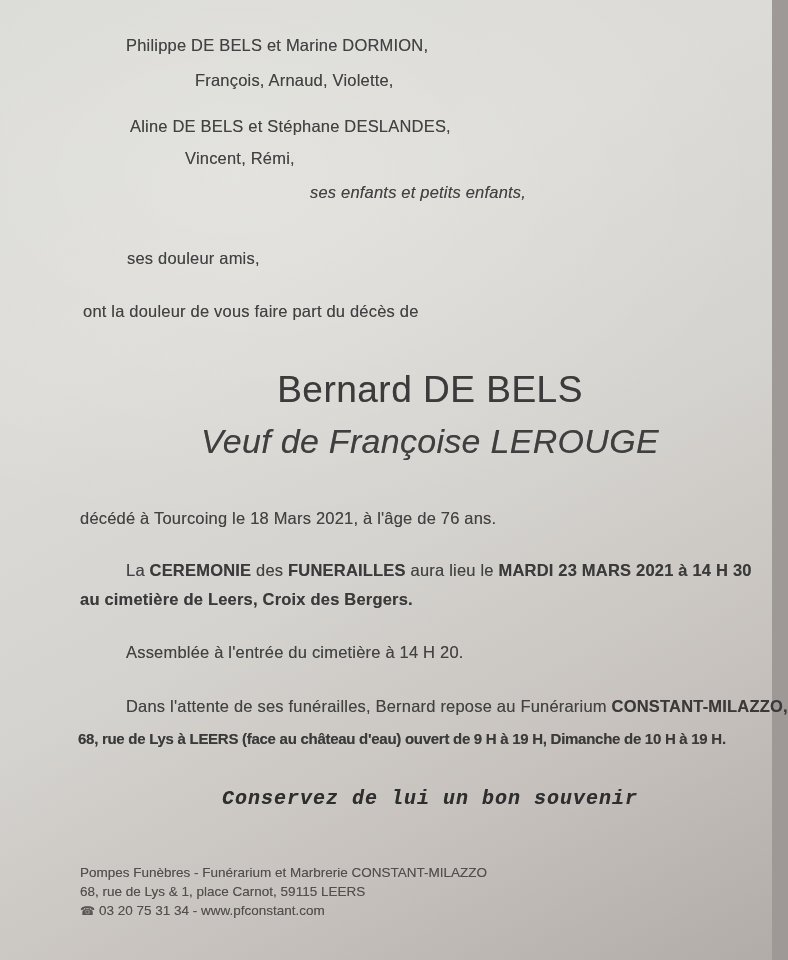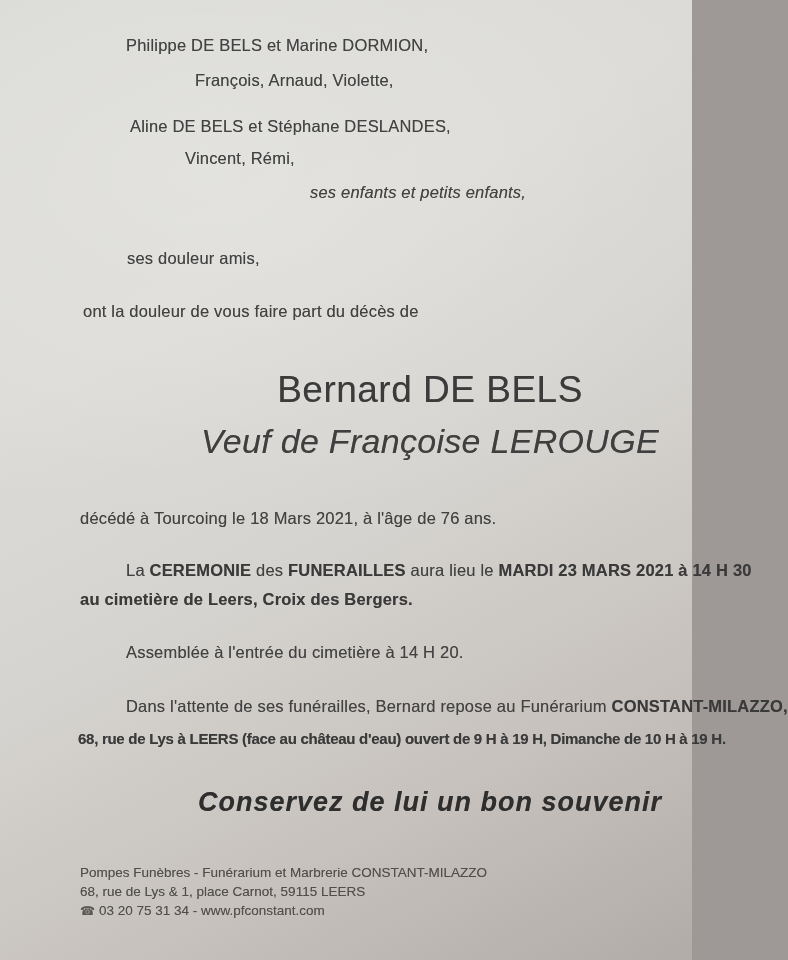--- a/index.html
+++ b/index.html
@@ -7,21 +7,21 @@
     padding: 0;
   }
   body {
     width: 788px;
     height: 960px;
     overflow: hidden;
     background: #9e9896;
   }
   .paper {
     position: relative;
-    width: 692px;
+    width: 772px;
     height: 960px;
     background:
       radial-gradient(ellipse 900px 600px at 30% 18%, rgba(255,255,255,0.22), rgba(255,255,255,0) 60%),
       linear-gradient(152deg, #d9d9d5 0%, #dcdbd7 30%, #d5d3cf 55%, #c6c1bd 78%, #b2aca9 100%);
     font-family: "Liberation Sans", "DejaVu Sans", sans-serif;
     color: #424242;
   }
   .line {
     position: absolute;
     font-size: 16.5px;
@@ -46,24 +46,24 @@
     letter-spacing: 0.3px;
     color: #3f3f3f;
     font-style: italic;
   }
   .condensed {
     letter-spacing: -0.3px;
     transform: scaleX(0.97);
     transform-origin: left center;
   }
   .farewell {
-    font-family: Liberation Sans, sans-serif;
+    font-family: Liberation Mono, monospace;
     font-style: italic;
     font-weight: bold;
-    font-size: 27px;
+    font-size: 20px;
     letter-spacing: 1px;
     color: #2e2e2e;
   }
   .footer {
     position: absolute;
     top: 863px;
     left: 80px;
     width: 700px;
     font-size: 13.5px;
     line-height: 19px;

